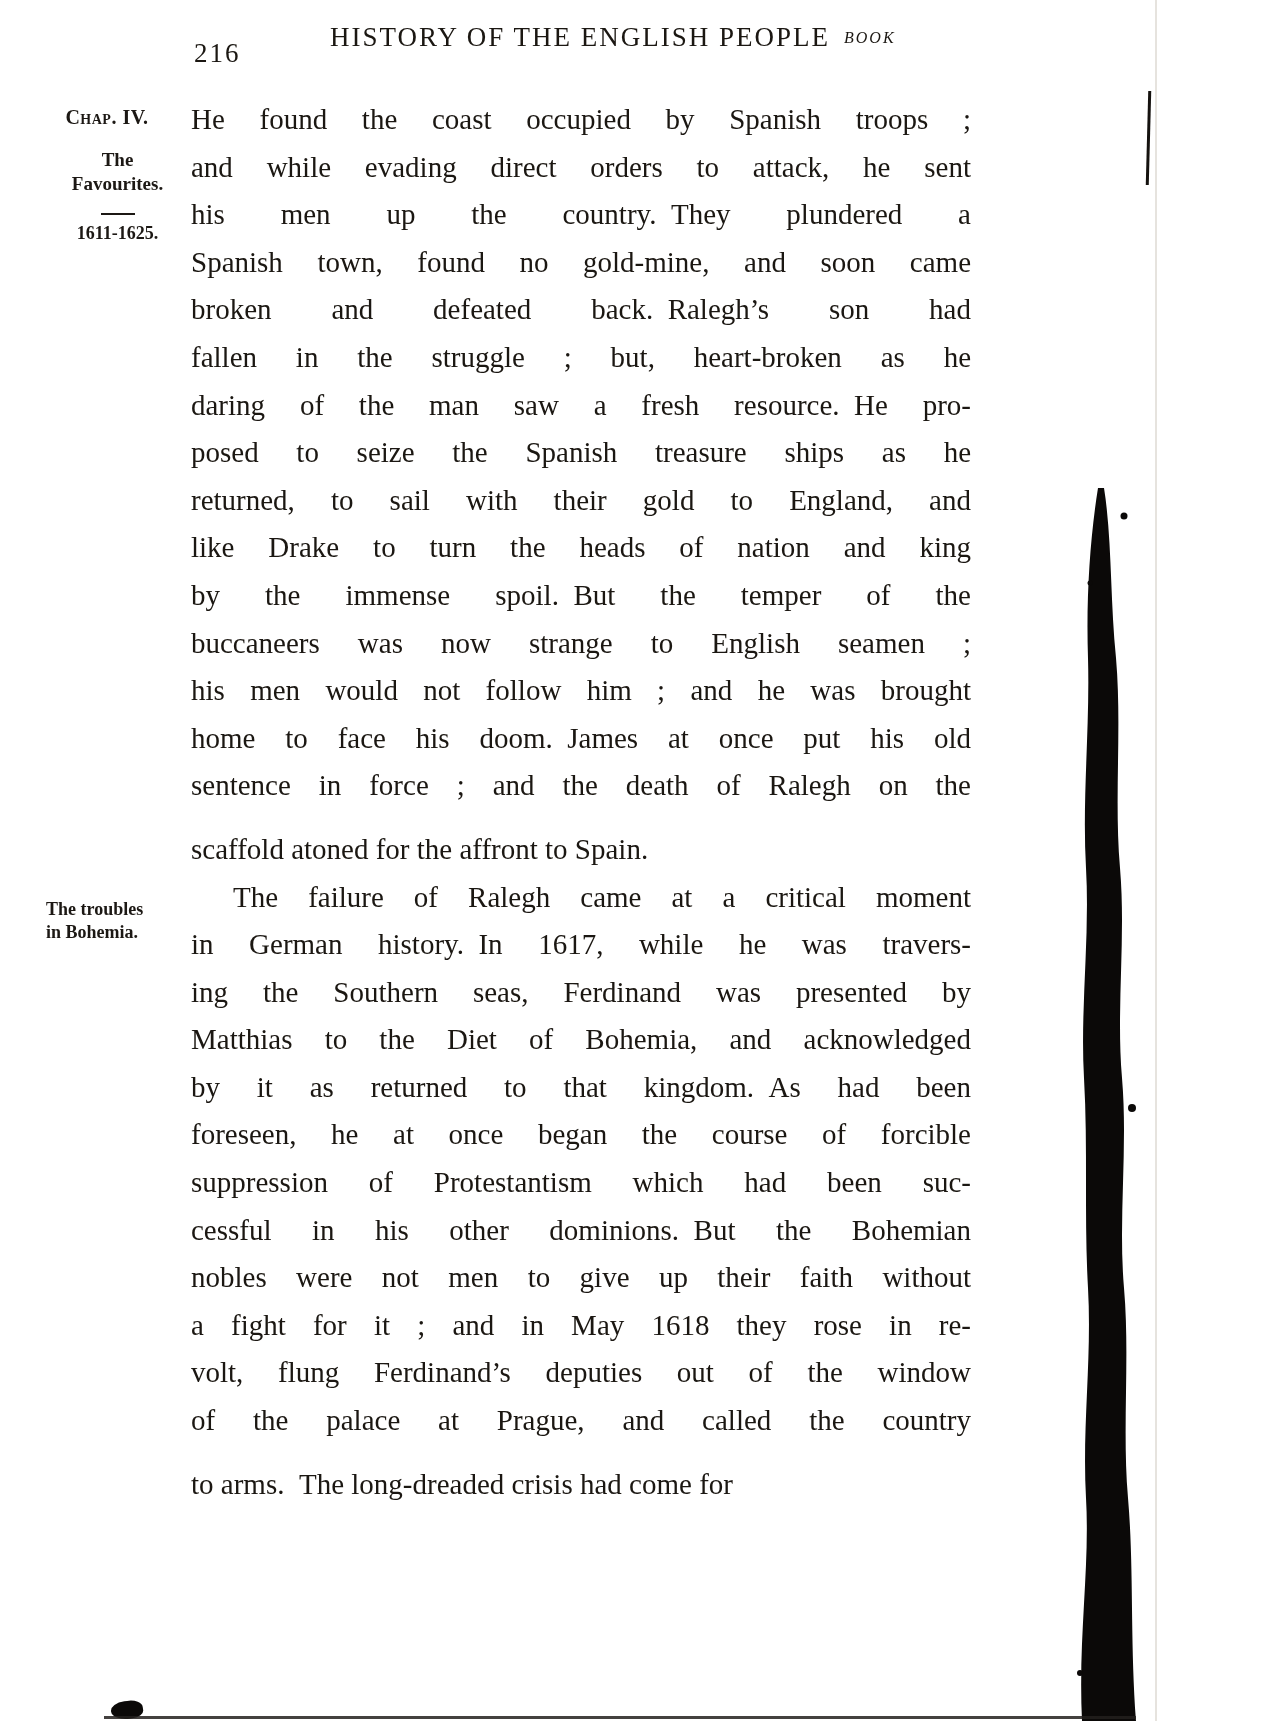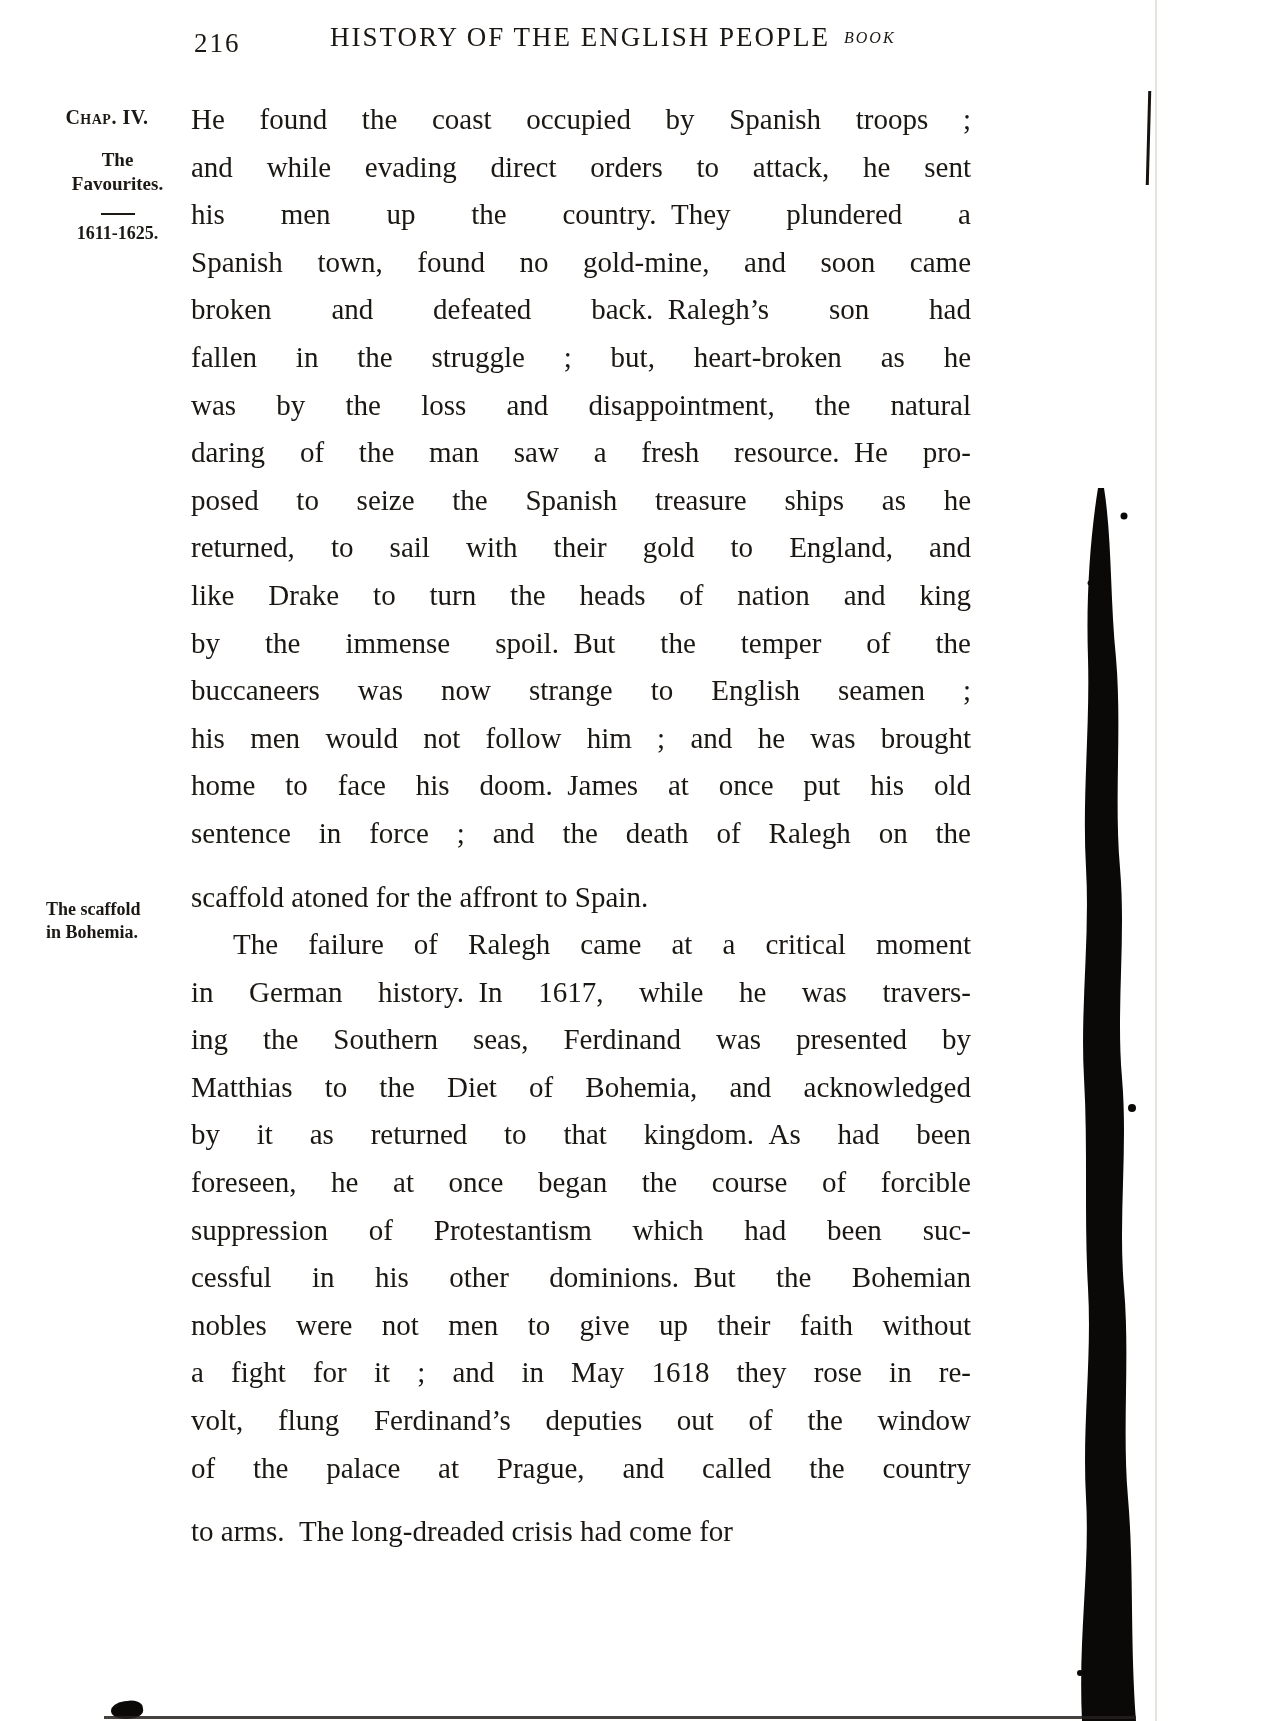--- a/index.html
+++ b/index.html
@@ -9,21 +9,21 @@
     width: 1269px;
     height: 1721px;
     background: #ffffff;
     overflow: hidden;
     font-family: "Liberation Serif", "DejaVu Serif", serif;
     color: #1b1712;
   }
 
   
   .header-pagenum {
-    position: absolute; left: 194px; top: 28px;
+    position: absolute; left: 194px; top: 38px;
     font-size: 27px; letter-spacing: 2px;
   }
   .header-title {
     position: absolute; left: 280px; top: 22px; width: 600px;
     text-align: center; font-size: 27px; letter-spacing: 2px;
     white-space: nowrap;
   }
   .header-book {
     position: absolute; left: 844px; top: 29px; width: 80px;
     font-size: 16px; letter-spacing: 2px; font-style: italic;
@@ -100,33 +100,32 @@
   <div class="header-book">BOOK</div>
 
   <div class="note note-chap">Chap. IV.</div>
   <div class="note note-favourites">
     <div>The</div>
     <div>Favourites.</div>
   </div>
   <div class="note-rule"></div>
   <div class="note note-dates">1611-1625.</div>
   <div class="note note-troubles">
-    <div>The scaffold</div>
+    <div>The troubles</div>
     <div>in Bohemia.</div>
   </div>
 
   <div class="text-body">
       <div class="paragraph">
         <div class="text-line">He found the coast occupied by Spanish troops ;</div>
         <div class="text-line">and while evading direct orders to attack, he sent</div>
         <div class="text-line">his men up the country. They plundered a</div>
         <div class="text-line">Spanish town, found no gold-mine, and soon came</div>
         <div class="text-line">broken and defeated back. Ralegh’s son had</div>
         <div class="text-line">fallen in the struggle ; but, heart-broken as he</div>
-        <div class="text-line">was by the loss and disappointment, the natural</div>
         <div class="text-line">daring of the man saw a fresh resource. He pro-</div>
         <div class="text-line">posed to seize the Spanish treasure ships as he</div>
         <div class="text-line">returned, to sail with their gold to England, and</div>
         <div class="text-line">like Drake to turn the heads of nation and king</div>
         <div class="text-line">by the immense spoil. But the temper of the</div>
         <div class="text-line">buccaneers was now strange to English seamen ;</div>
         <div class="text-line">his men would not follow him ; and he was brought</div>
         <div class="text-line">home to face his doom. James at once put his old</div>
         <div class="text-line">sentence in force ; and the death of Ralegh on the</div>
         <div class="text-line last">scaffold atoned for the affront to Spain.</div>

